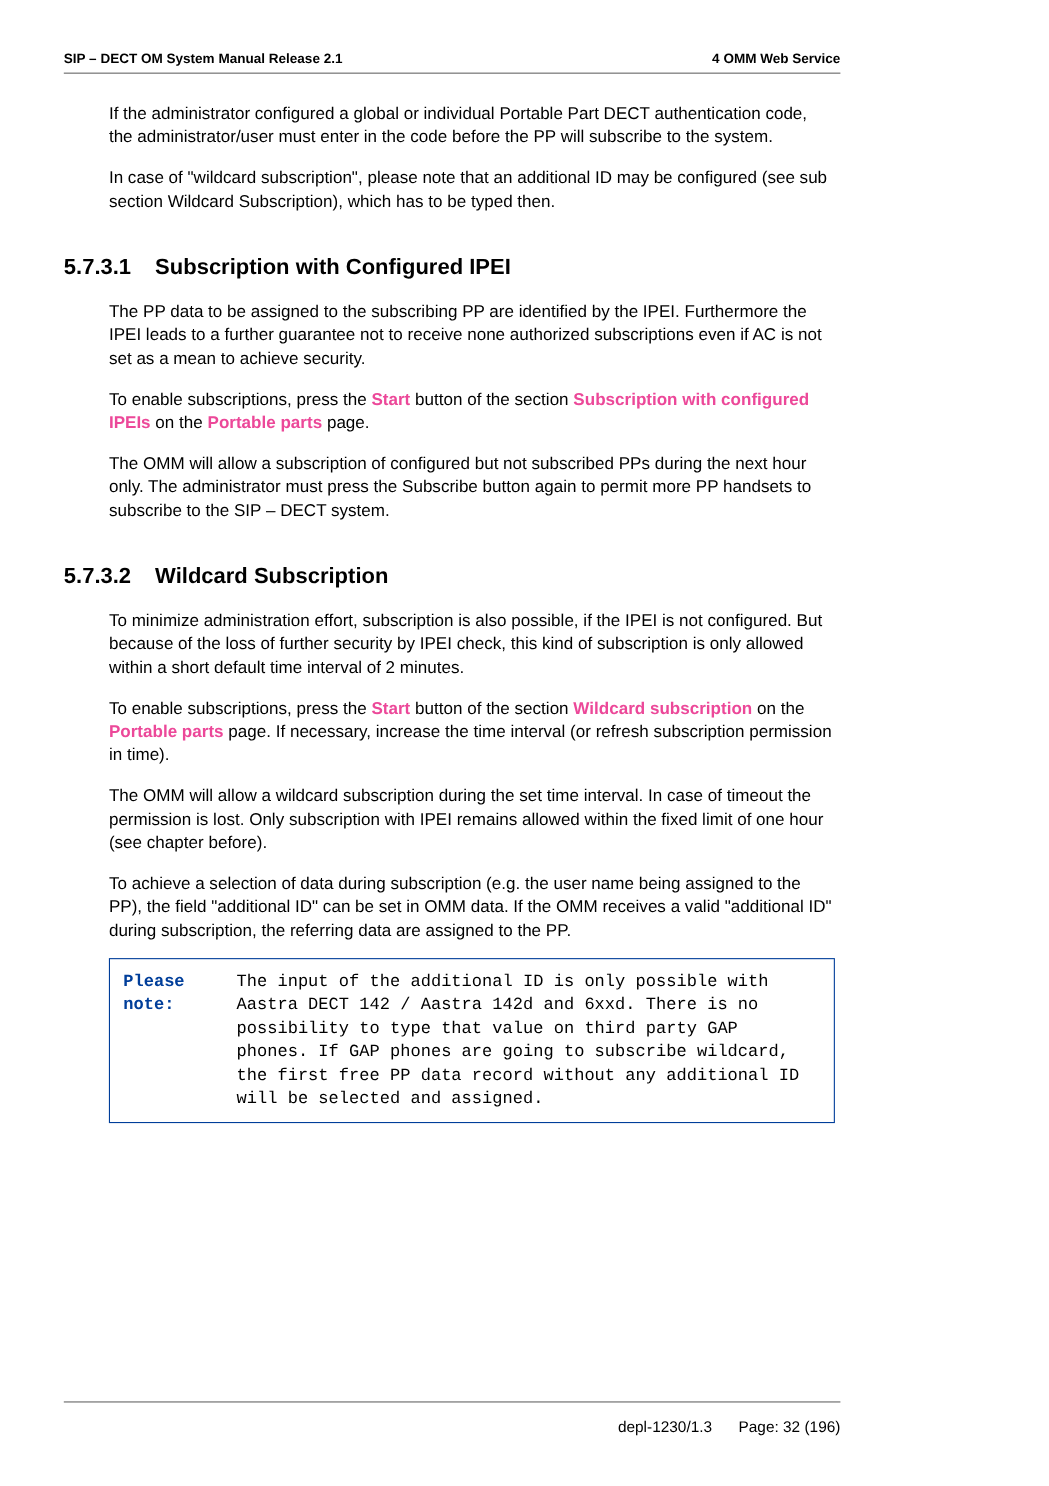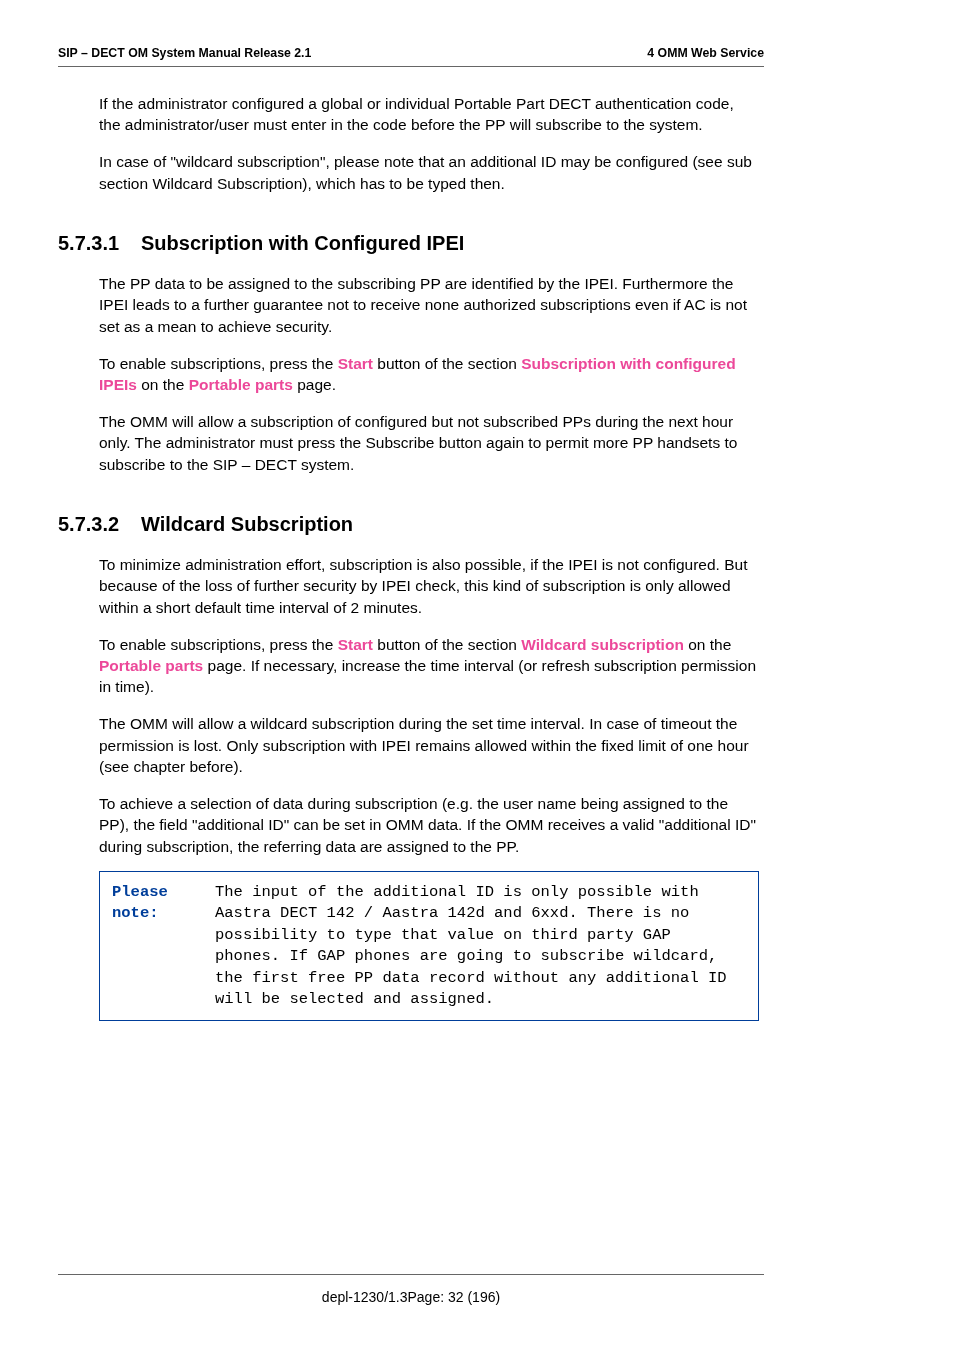--- a/index.html
+++ b/index.html
@@ -70,24 +70,25 @@
     display: inline-block;
     width: calc(100% - 110px);
     vertical-align: top;
   }
   .footer-row {
     position: absolute;
     left: 58px;
     right: 58px;
     bottom: 46px;
     display: flex;
-    justify-content: center;
+    justify-content: flex-end;
     font-size: 14px;
     border-top: 1px solid #666;
     padding-top: 14px;
+    gap: 24px;
   }
 </style>
 </head>
 <body>
 
 <div class="page">
 
   <div class="header-row">
     <span>SIP – DECT OM System Manual Release 2.1</span>
     <span>4 OMM Web Service</span>

